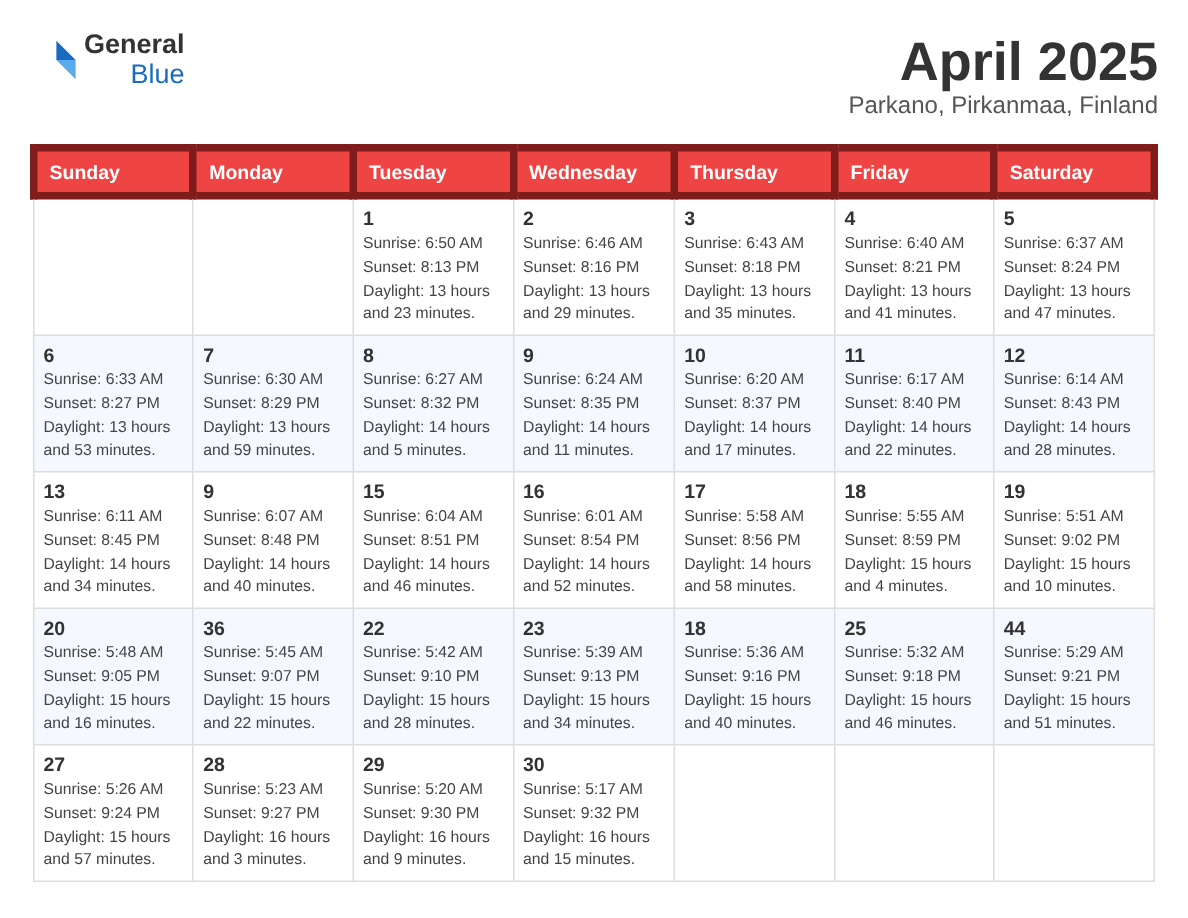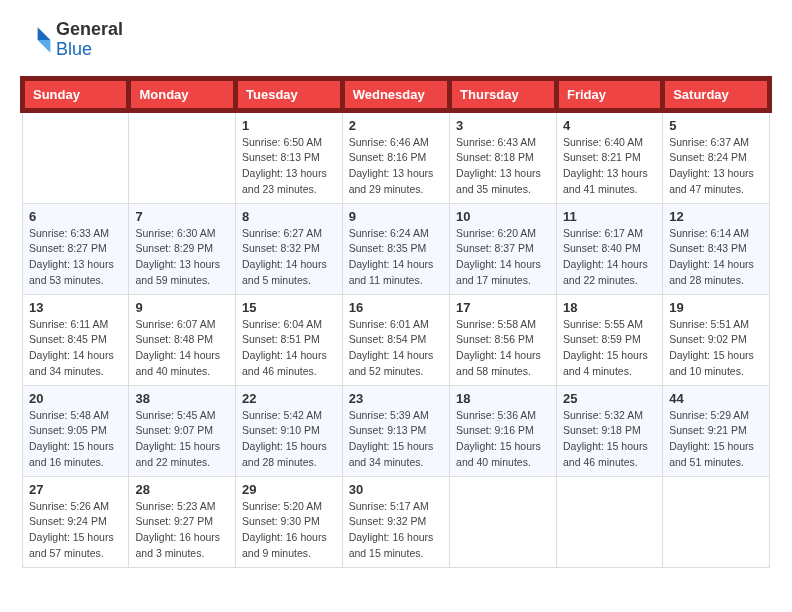--- a/index.html
+++ b/index.html
@@ -17,20 +17,21 @@
       margin-bottom: 16px;
     }
     .logo {
       display: flex;
       align-items: center;
     }
     .logo-text {
       display: flex;
       flex-direction: column;
       line-height: 1.1;
+      text-align: right;
     }
     .logo-general {
       font-size: 18px;
       font-weight: bold;
       color: #333;
     }
     .logo-blue {
       font-size: 18px;
       font-weight: normal;
       color: #1a6bbf;
@@ -101,20 +102,24 @@
   <div class="logo">
     <svg class="logo-icon" viewBox="0 0 40 40">
       <polygon points="22,4 38,20 22,20" fill="#1a6bbf"></polygon>
       <polygon points="22,20 38,20 38,36" fill="#5aaaee"></polygon>
     </svg>
     <div class="logo-text">
       <span class="logo-general">General</span>
       <span class="logo-blue">Blue</span>
     </div>
   </div>
+  <div class="title-section">
+    <div class="month-title">April 2025</div>
+    <div class="location">Parkano, Pirkanmaa, Finland</div>
+  </div>
 </div>
 
 <table class="calendar">
   <thead>
     <tr>
     <th>Sunday</th>
         <th>Monday</th>
         <th>Tuesday</th>
         <th>Wednesday</th>
         <th>Thursday</th>
@@ -206,21 +211,21 @@
           <span class="day-number">19</span>
           <div class="day-info">Sunrise: 5:51 AM<br>Sunset: 9:02 PM<br>Daylight: 15 hours<br>and 10 minutes.</div>
         </td>
       </tr>
       <tr>
         <td>
           <span class="day-number">20</span>
           <div class="day-info">Sunrise: 5:48 AM<br>Sunset: 9:05 PM<br>Daylight: 15 hours<br>and 16 minutes.</div>
         </td>
         <td>
-          <span class="day-number">38</span>
+          <span class="day-number">36</span>
           <div class="day-info">Sunrise: 5:45 AM<br>Sunset: 9:07 PM<br>Daylight: 15 hours<br>and 22 minutes.</div>
         </td>
         <td>
           <span class="day-number">22</span>
           <div class="day-info">Sunrise: 5:42 AM<br>Sunset: 9:10 PM<br>Daylight: 15 hours<br>and 28 minutes.</div>
         </td>
         <td>
           <span class="day-number">23</span>
           <div class="day-info">Sunrise: 5:39 AM<br>Sunset: 9:13 PM<br>Daylight: 15 hours<br>and 34 minutes.</div>
         </td>

